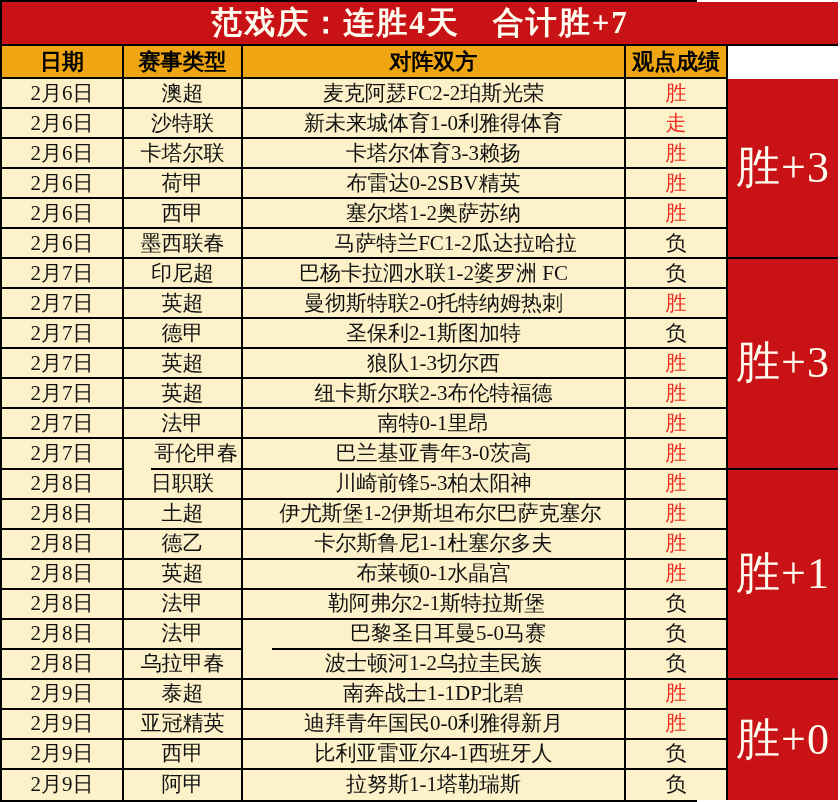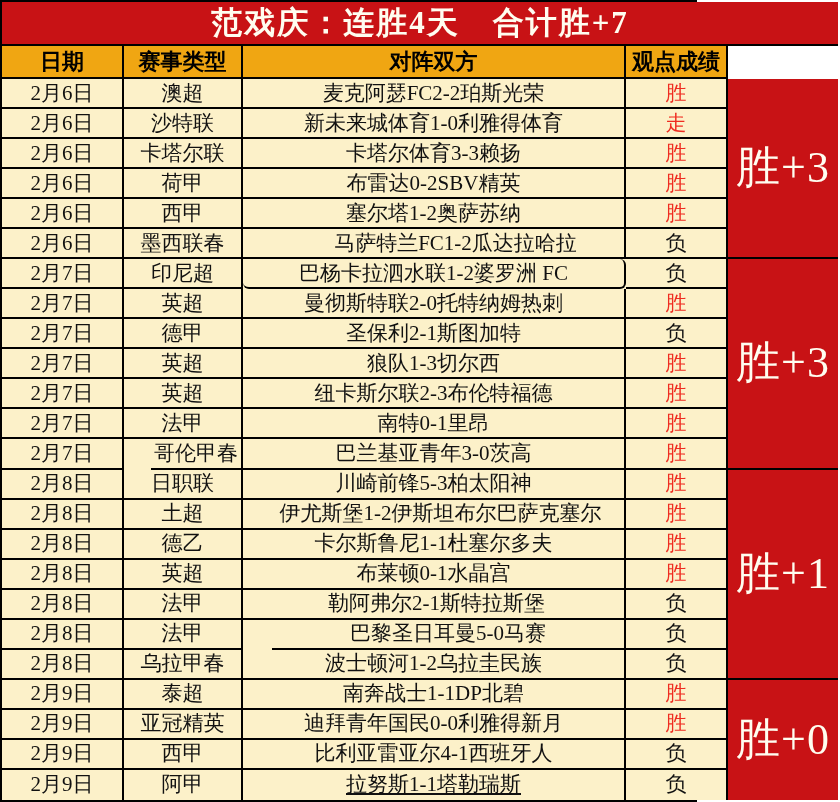--- a/index.html
+++ b/index.html
@@ -71,21 +71,21 @@
     <div class="cell " style="grid-area: 7 / 1;">2月6日</div>
     <div class="cell " style="grid-area: 7 / 2;">西甲</div>
     <div class="cell " style="grid-area: 7 / 3;">塞尔塔1-2奥萨苏纳</div>
     <div class="cell res-win" style="grid-area: 7 / 4;">胜</div>
     <div class="cell " style="grid-area: 8 / 1;">2月6日</div>
     <div class="cell " style="grid-area: 8 / 2;">墨西联春</div>
     <div class="cell " style="grid-area: 8 / 3; padding-left: 44px;">马萨特兰FC1-2瓜达拉哈拉</div>
     <div class="cell res-loss" style="grid-area: 8 / 4;">负</div>
     <div class="cell " style="grid-area: 9 / 1;">2月7日</div>
     <div class="cell " style="grid-area: 9 / 2;">印尼超</div>
-    <div class="cell " style="grid-area: 9 / 3; border-radius: 6px;">巴杨卡拉泗水联1-2婆罗洲 FC</div>
+    <div class="cell " style="grid-area: 9 / 3;">巴杨卡拉泗水联1-2婆罗洲 FC</div>
     <div class="cell res-loss" style="grid-area: 9 / 4;">负</div>
     <div class="cell " style="grid-area: 10 / 1;">2月7日</div>
     <div class="cell " style="grid-area: 10 / 2;">英超</div>
     <div class="cell " style="grid-area: 10 / 3;">曼彻斯特联2-0托特纳姆热刺</div>
     <div class="cell res-win" style="grid-area: 10 / 4;">胜</div>
     <div class="cell " style="grid-area: 11 / 1;">2月7日</div>
     <div class="cell " style="grid-area: 11 / 2;">德甲</div>
     <div class="cell " style="grid-area: 11 / 3;">圣保利2-1斯图加特</div>
     <div class="cell res-loss" style="grid-area: 11 / 4;">负</div>
     <div class="cell " style="grid-area: 12 / 1;">2月7日</div>
@@ -139,19 +139,19 @@
     <div class="cell " style="grid-area: 24 / 1;">2月9日</div>
     <div class="cell " style="grid-area: 24 / 2;">亚冠精英</div>
     <div class="cell " style="grid-area: 24 / 3;">迪拜青年国民0-0利雅得新月</div>
     <div class="cell res-win" style="grid-area: 24 / 4;">胜</div>
     <div class="cell " style="grid-area: 25 / 1;">2月9日</div>
     <div class="cell " style="grid-area: 25 / 2;">西甲</div>
     <div class="cell " style="grid-area: 25 / 3;">比利亚雷亚尔4-1西班牙人</div>
     <div class="cell res-loss" style="grid-area: 25 / 4;">负</div>
     <div class="cell  no-bb" style="grid-area: 26 / 1;">2月9日</div>
     <div class="cell  no-bb" style="grid-area: 26 / 2;">阿甲</div>
-    <div class="cell  no-bb" style="grid-area: 26 / 3; text-decoration: underline;">拉努斯1-1塔勒瑞斯</div>
+    <div class="cell  no-bb" style="grid-area: 26 / 3;">拉努斯1-1塔勒瑞斯</div>
     <div class="cell res-loss no-bb" style="grid-area: 26 / 4;">负</div>
     <div class="cell group" style="grid-area: 3 / 5 / span 6;">胜+3</div>
     <div class="cell group" style="grid-area: 9 / 5 / span 7;">胜+3</div>
     <div class="cell group" style="grid-area: 16 / 5 / span 7;">胜+1</div>
     <div class="cell group no-bb" style="grid-area: 23 / 5 / span 4;">胜+0</div>
   </div>
 
 </body></html>

